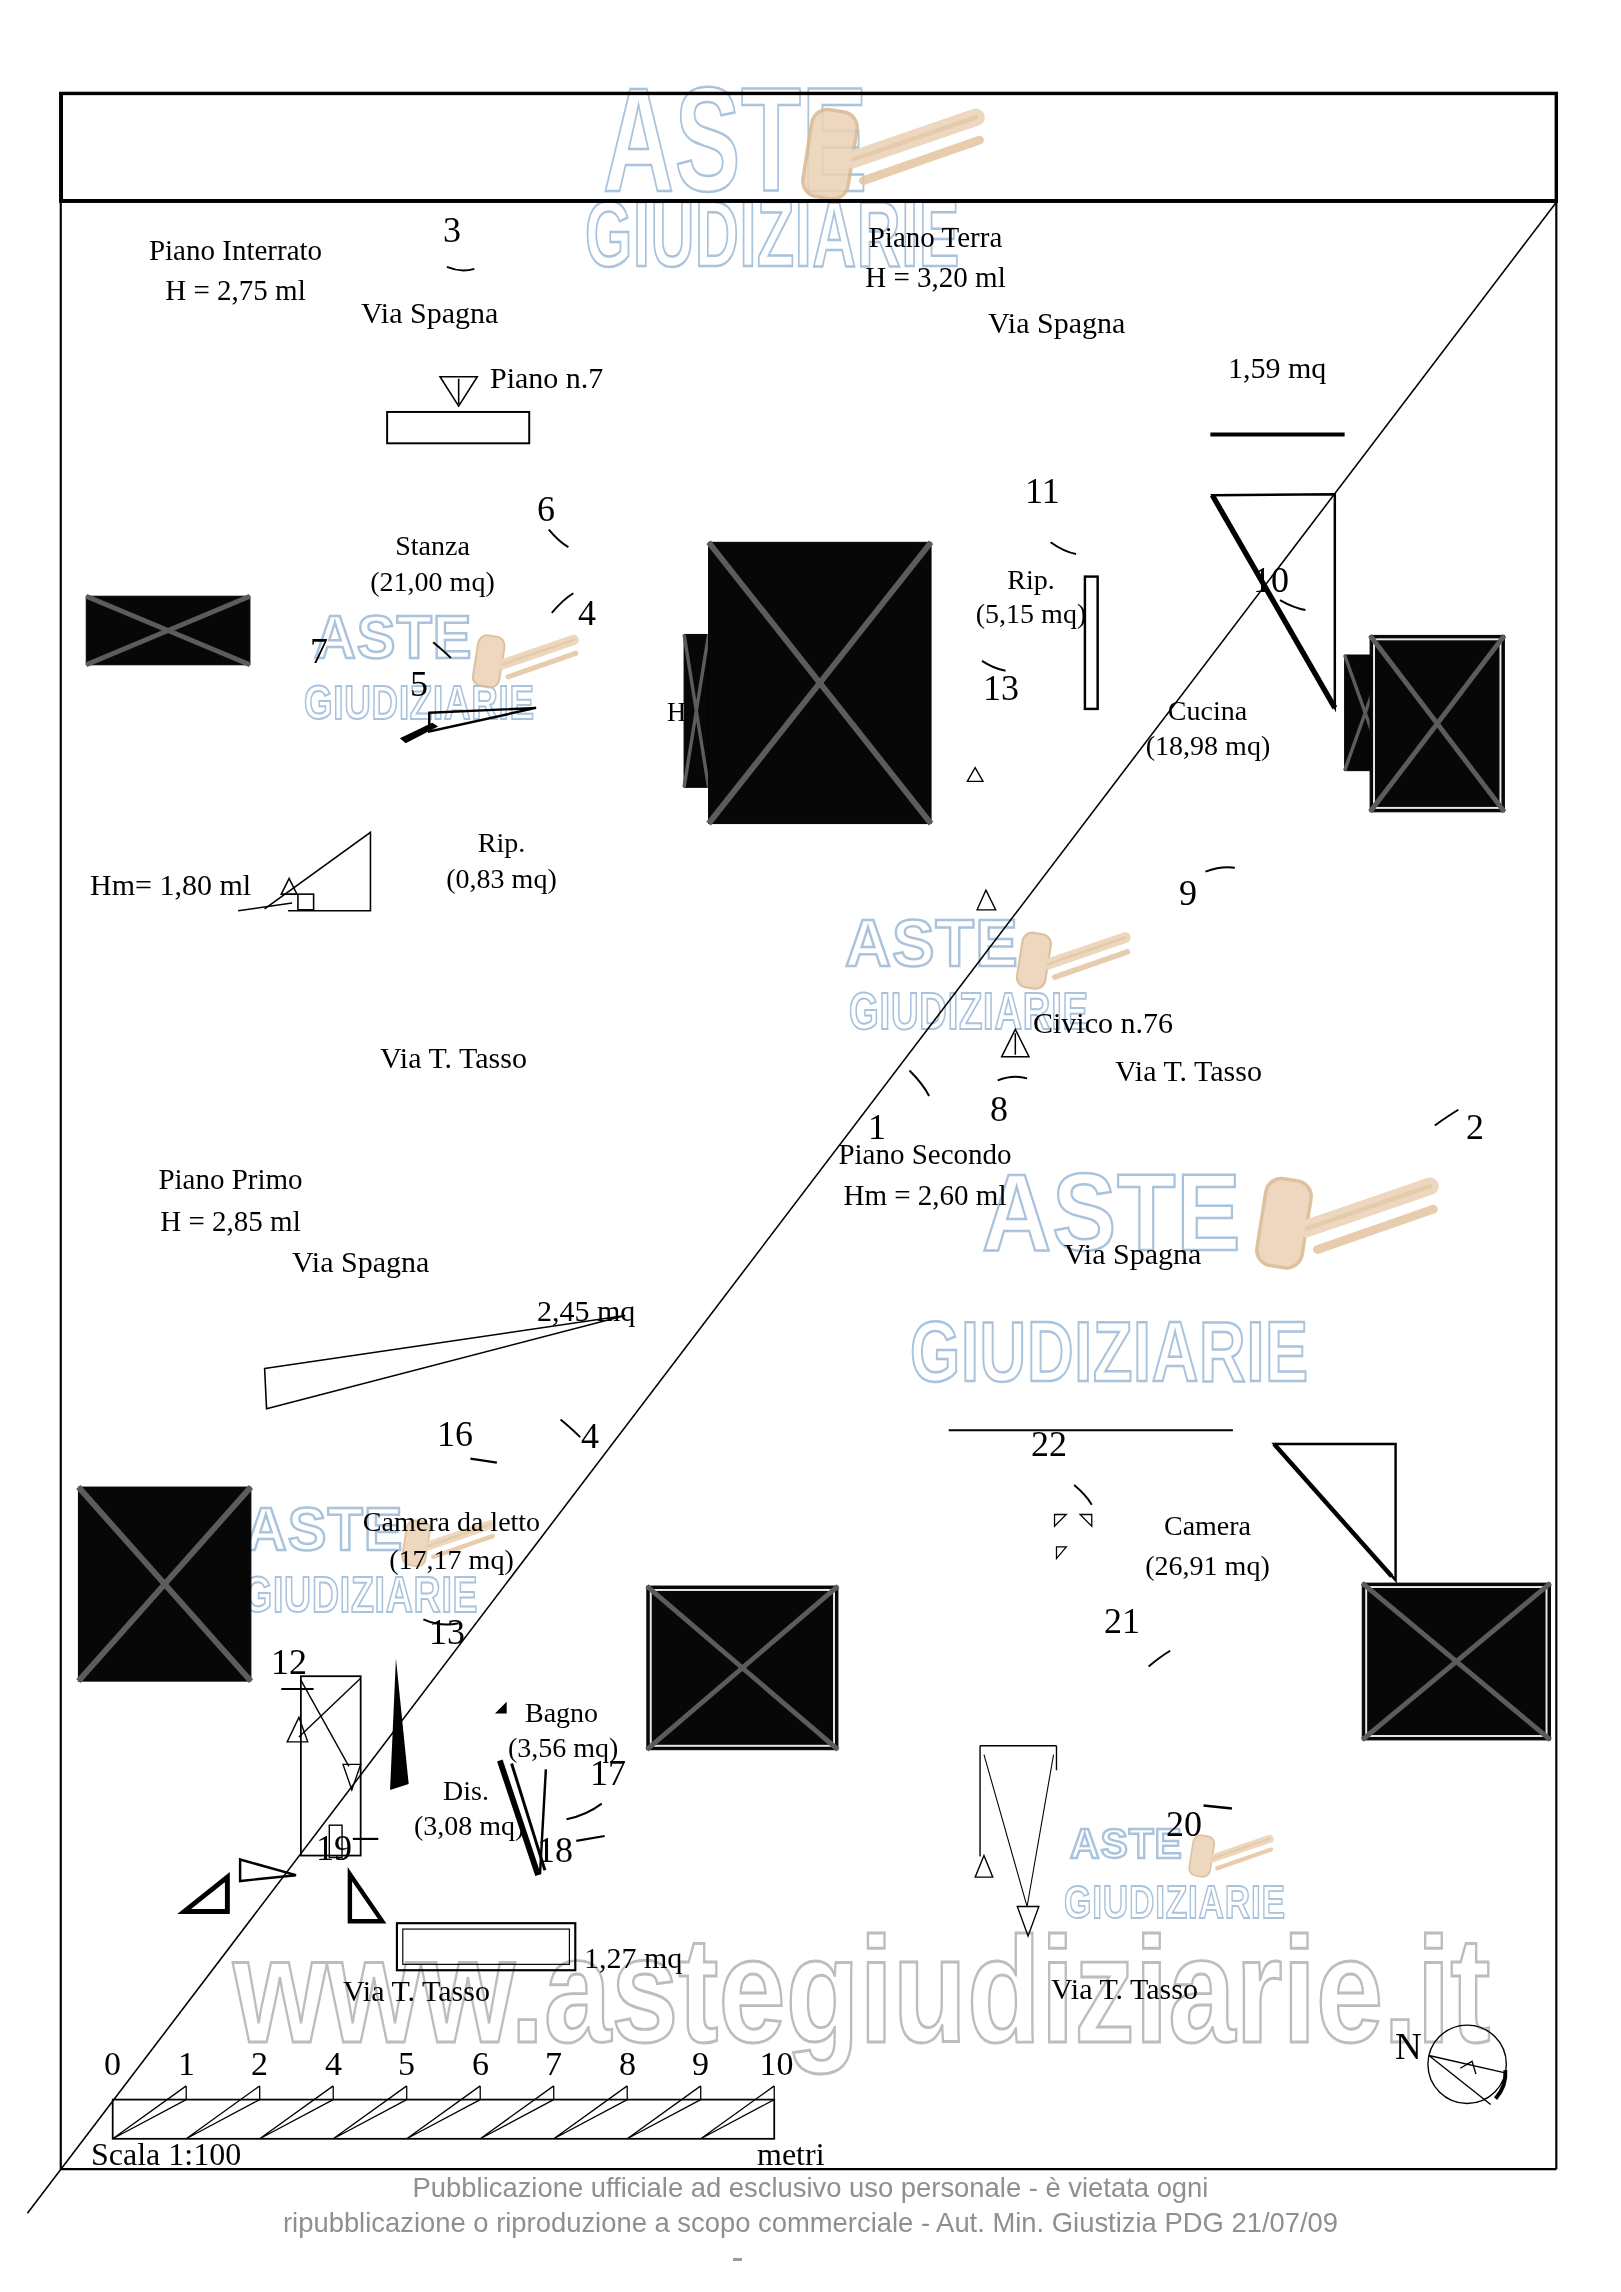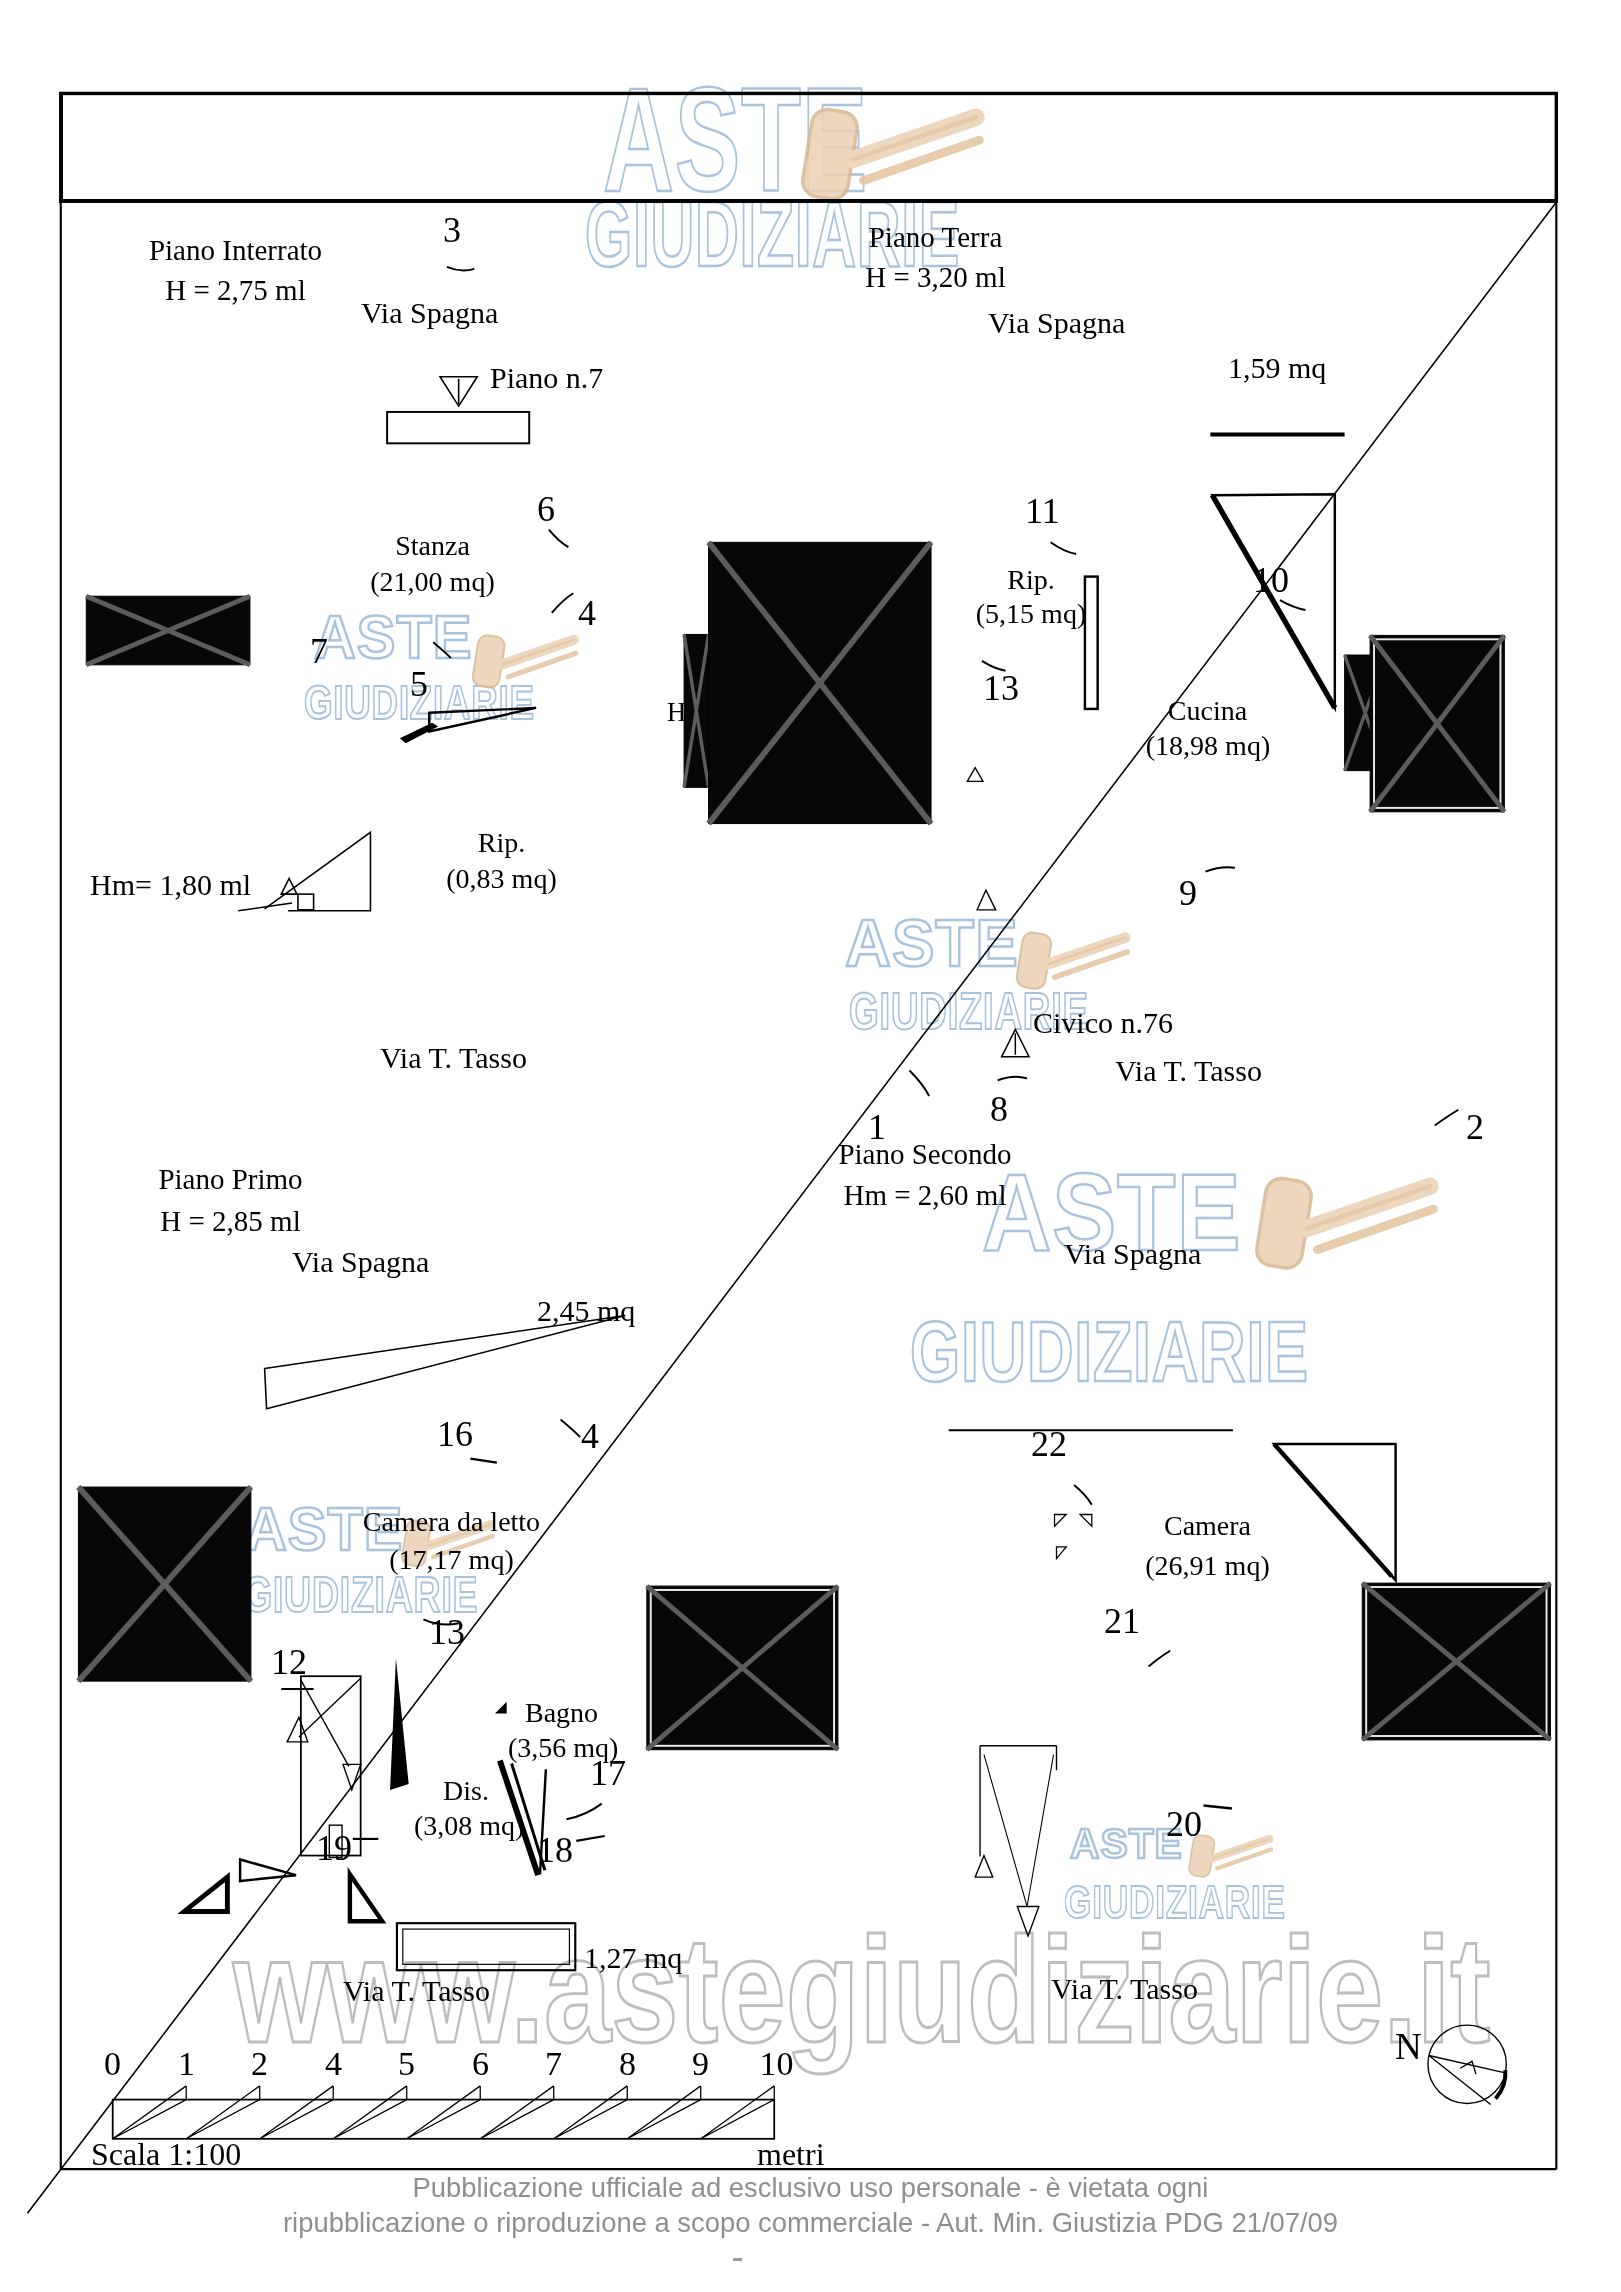--- a/index.html
+++ b/index.html
@@ -289,21 +289,21 @@
 <div class="lbl mk" style="left:868px;top:1108px">1</div>
 <div class="lbl mk" style="left:1466px;top:1108px">2</div>
 <div class="lbl mk" style="left:443px;top:211px">3</div>
 <div class="lbl mk" style="left:578px;top:594px">4</div>
 <div class="lbl mk" style="left:410px;top:665px">5</div>
 <div class="lbl mk" style="left:537px;top:490px">6</div>
 <div class="lbl mk" style="left:310px;top:632px">7</div>
 <div class="lbl mk" style="left:990px;top:1090px">8</div>
 <div class="lbl mk" style="left:1179px;top:874px">9</div>
 <div class="lbl mk" style="left:1253px;top:561px">10</div>
-<div class="lbl mk" style="left:1025px;top:492px">11</div>
+<div class="lbl mk" style="left:1025px;top:472px">11</div>
 <div class="lbl mk" style="left:271px;top:1643px">12</div>
 <div class="lbl mk" style="left:983px;top:669px">13</div>
 <div class="lbl mk" style="left:429px;top:1613px">13</div>
 <div class="lbl mk" style="left:581px;top:1417px">4</div>
 <div class="lbl mk" style="left:437px;top:1415px">16</div>
 <div class="lbl mk" style="left:590px;top:1754px">17</div>
 <div class="lbl mk" style="left:537px;top:1831px">18</div>
 <div class="lbl mk" style="left:316px;top:1829px">19</div>
 <div class="lbl mk" style="left:1166px;top:1805px">20</div>
 <div class="lbl mk" style="left:1104px;top:1602px">21</div>

